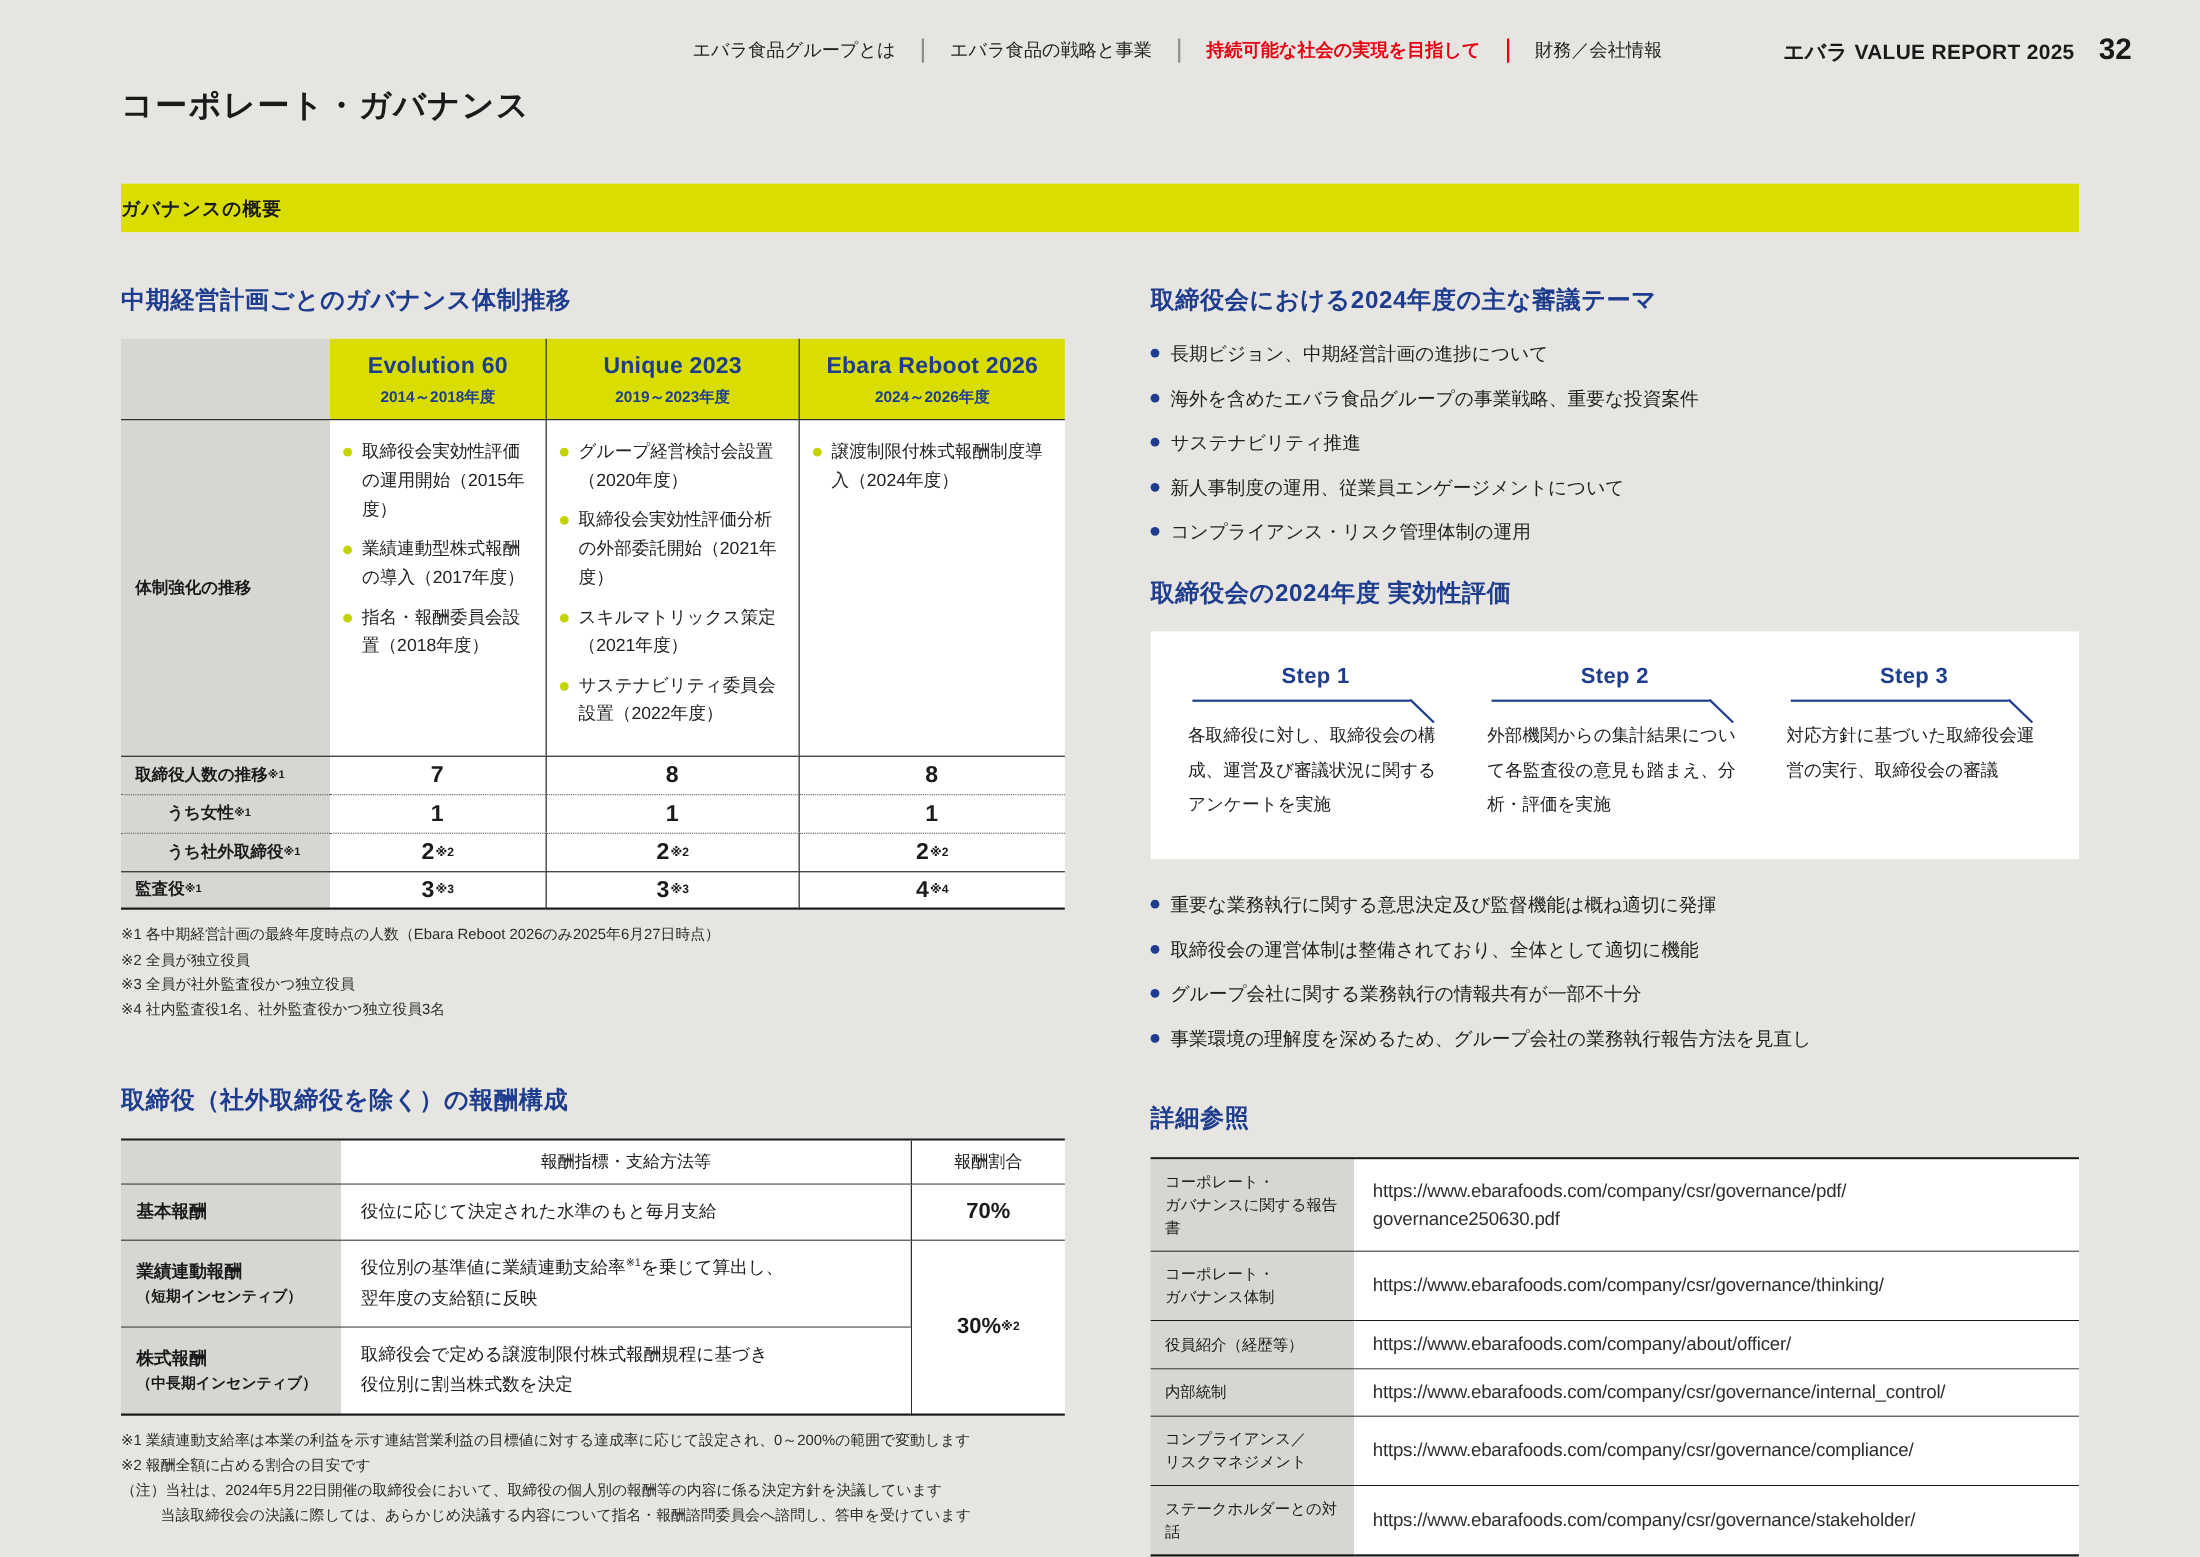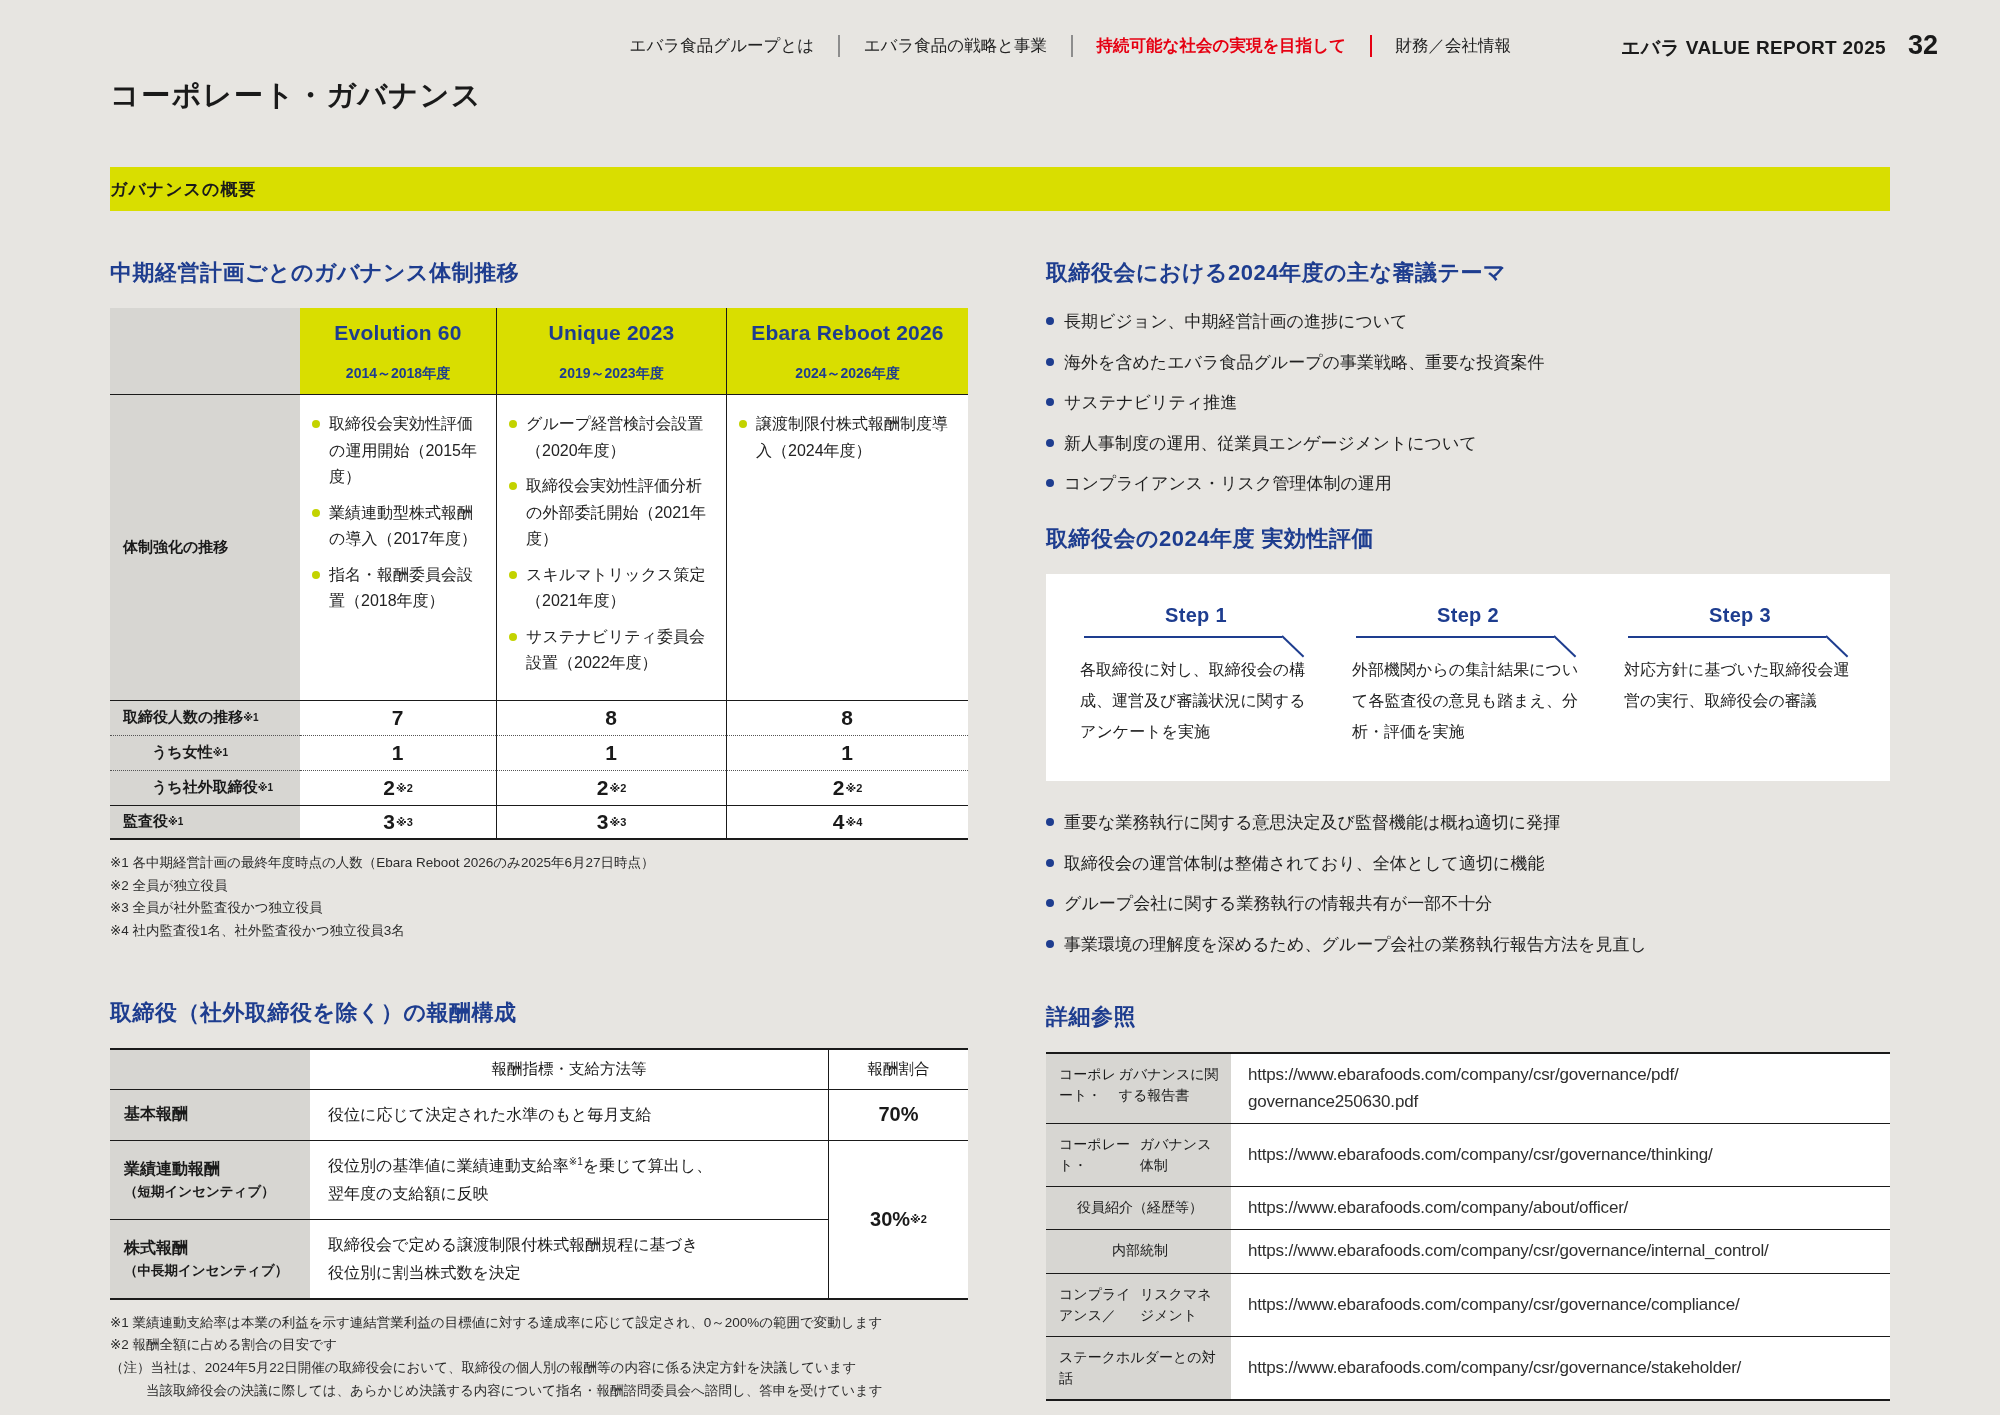--- a/index.html
+++ b/index.html
@@ -47,21 +47,21 @@
   
   .gov-table{display:grid; grid-template-columns:190px 196px 230px 242px; background:transparent;}
   .g-cell{background:#fff;}
   .g-label{background:var(--cellgray);}
   .vl{border-left:1px solid #1a1a1a;}
   .bt-solid{border-top:1px solid #1a1a1a;}
   .bt-dot{border-top:1.5px dotted #555;}
   .bb-thick{border-bottom:2.5px solid #1a1a1a;}
   .plan-head{background:var(--yellow); color:var(--blue); text-align:center; padding:13px 4px 11px;}
   .plan-name{font-size:21px; font-weight:bold; letter-spacing:0.2px;}
-  .plan-period{font-size:14px; margin-top:20px; font-weight:bold;}
+  .plan-period{font-size:14px; margin-top:7px; font-weight:bold;}
   .g-rowlabel{font-size:15px; font-weight:bold; display:flex; align-items:center; padding-left:13px;}
   .g-rowlabel.indent{padding-left:42px;}
   .init-cell{padding:16px 12px 14px 12px;}
   .init-list{list-style:none;}
   .init-list li{position:relative; padding-left:17px; font-size:16px; line-height:1.66; margin-bottom:9px; color:#222;}
   .init-list li::before{content:""; position:absolute; left:0; top:9px; width:8px; height:8px; border-radius:50%; background:var(--dot);}
   .stat-cell{display:flex; align-items:center; justify-content:center; height:35px; font-size:21px; font-weight:600;}
   .stat-cell sup{font-size:11px; margin-left:1px;}
   .body-label{min-height:35px;}
   .footnotes{margin-top:12px;}
@@ -86,21 +86,21 @@
   .bullets li{position:relative; padding-left:18px; font-size:17px; line-height:1.62; margin-bottom:13px; color:#1f1f1f;}
   .bullets li::before{content:""; position:absolute; left:0; top:9px; width:8px; height:8px; border-radius:50%; background:var(--blue);}
   .eval-sec{margin-top:26px;}
   .steps-box{background:#fff; padding:30px 34px 34px 34px; display:grid; grid-template-columns:1fr 1fr 1fr; column-gap:40px; margin-bottom:28px;}
   .step-head{text-align:center; color:var(--blue); font-size:20px; font-weight:bold; letter-spacing:0.3px;}
   .step-rule{position:relative; height:2px; background:var(--blue); margin:9px 30px 16px 4px;}
   .step-rule::after{content:""; position:absolute; left:100%; top:-1px; width:30px; height:2px; background:var(--blue); transform:rotate(44deg); transform-origin:left center;}
   .step-desc{font-size:16px; line-height:1.95; color:#222;}
   .ref-sec{margin-top:44px;}
   .ref-table{display:grid; grid-template-columns:185px 659px; border-top:2.5px solid #1a1a1a;}
-  .r-label{background:var(--cellgray); padding:10px 10px 10px 13px; font-size:14px; line-height:1.5; display:flex; justify-content:center; border-bottom:1px solid #1a1a1a;}
+  .r-label{background:var(--cellgray); padding:10px 10px 10px 13px; font-size:14px; line-height:1.5; display:flex; flex-direction:column; justify-content:center; border-bottom:1px solid #1a1a1a;}
   .r-url{background:#fff; padding:8px 10px 8px 17px; font-size:17px; line-height:1.55; color:#2e2e2e; display:flex; flex-direction:column; justify-content:center; border-bottom:1px solid #1a1a1a; letter-spacing:-0.2px;}
 </style>
 </head>
 <body>
 
 <div class="header">
   <div class="nav">
     <span class="nav-item">エバラ食品グループとは</span>
     <span class="nav-divider"></span>
     <span class="nav-item">エバラ食品の戦略と事業</span>

